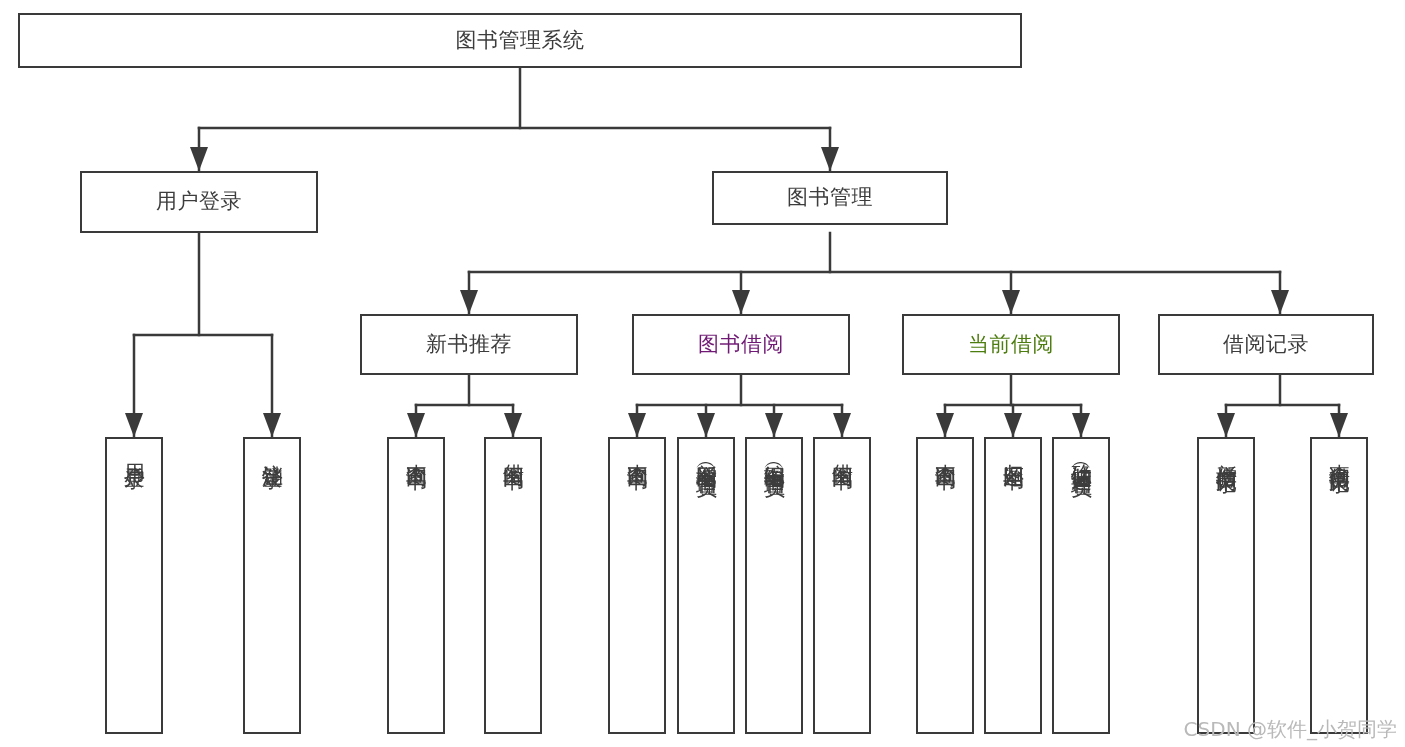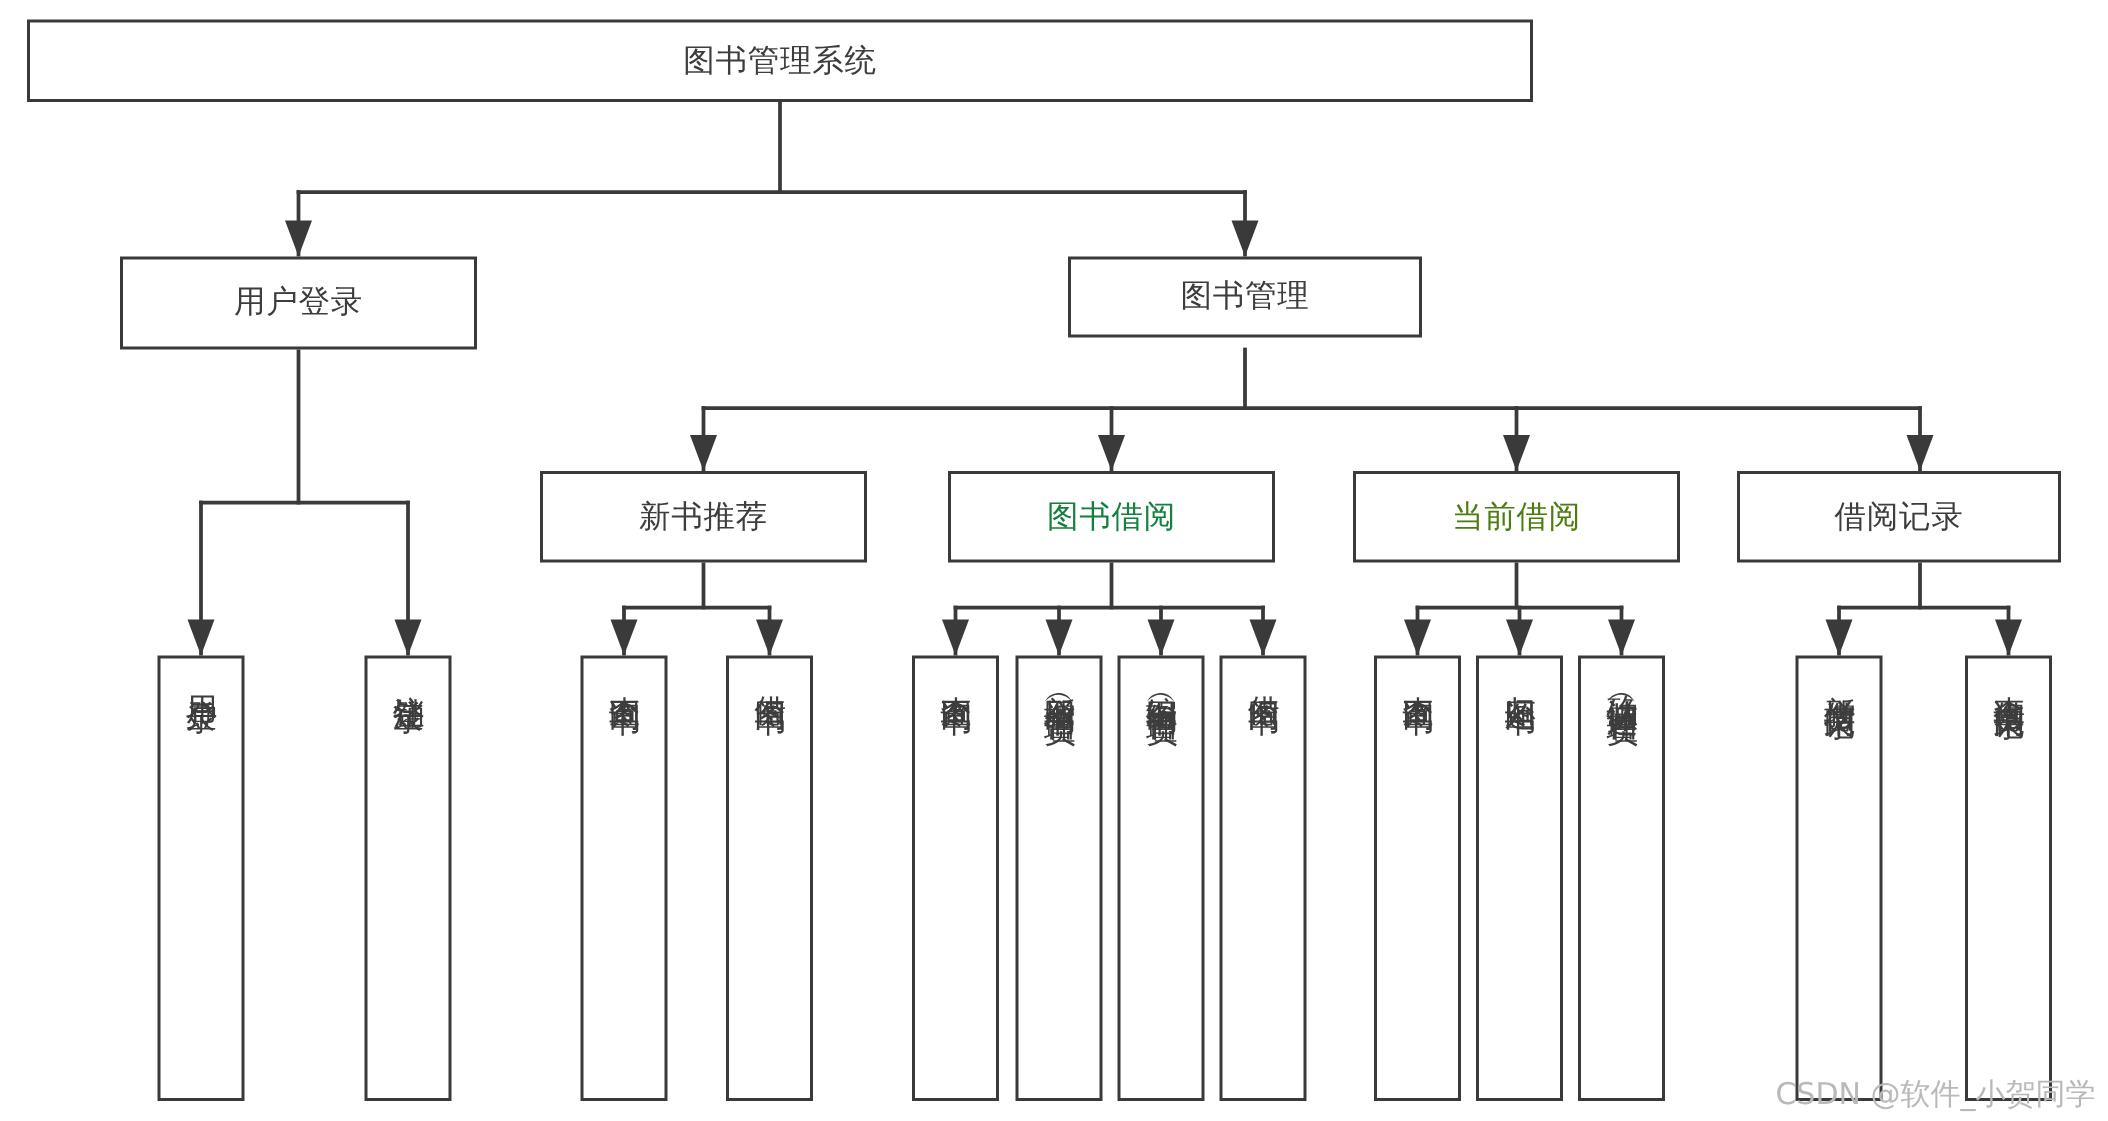--- a/index.html
+++ b/index.html
@@ -133,21 +133,21 @@
       <div class="node-box horiz" style="left: 80px; top: 171px; width: 238px; height: 62px; border-color: rgb(58, 58, 58); background: rgb(255, 255, 255);">
         <div class="node-label" style="color: rgb(61, 61, 61);">用户登录</div>
       </div>
       <div class="node-box horiz" style="left: 712px; top: 171px; width: 236px; height: 54px; border-color: rgb(58, 58, 58); background: rgb(255, 255, 255);">
         <div class="node-label" style="color: rgb(61, 61, 61);">图书管理</div>
       </div>
       <div class="node-box horiz" style="left: 360px; top: 314px; width: 218px; height: 61px; border-color: rgb(58, 58, 58); background: rgb(255, 255, 255);">
         <div class="node-label" style="color: rgb(61, 61, 61);">新书推荐</div>
       </div>
       <div class="node-box horiz" style="left: 632px; top: 314px; width: 218px; height: 61px; border-color: rgb(58, 58, 58); background: rgb(255, 255, 255);">
-        <div class="node-label" style="color: #15803d;">图书借阅</div>
+        <div class="node-label" style="color: #701a75;">图书借阅</div>
       </div>
       <div class="node-box horiz" style="left: 902px; top: 314px; width: 218px; height: 61px; border-color: rgb(58, 58, 58); background: rgb(255, 255, 255);">
         <div class="node-label" style="color: #4d7c0f;">当前借阅</div>
       </div>
       <div class="node-box horiz" style="left: 1158px; top: 314px; width: 216px; height: 61px; border-color: rgb(58, 58, 58); background: rgb(255, 255, 255);">
         <div class="node-label" style="color: rgb(61, 61, 61);">借阅记录</div>
       </div>
       <div class="node-box vert" style="left: 105px; top: 437px; width: 58px; height: 297px; border-color: rgb(58, 58, 58); background: rgb(255, 255, 255);">
         <div class="node-label" style="color: rgb(61, 61, 61);">用户登录</div>
       </div>

